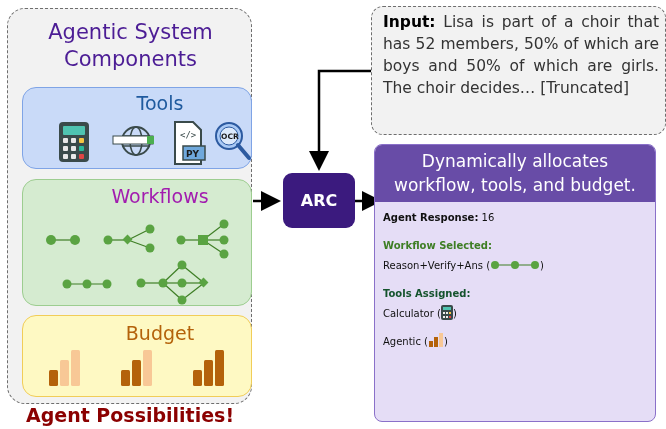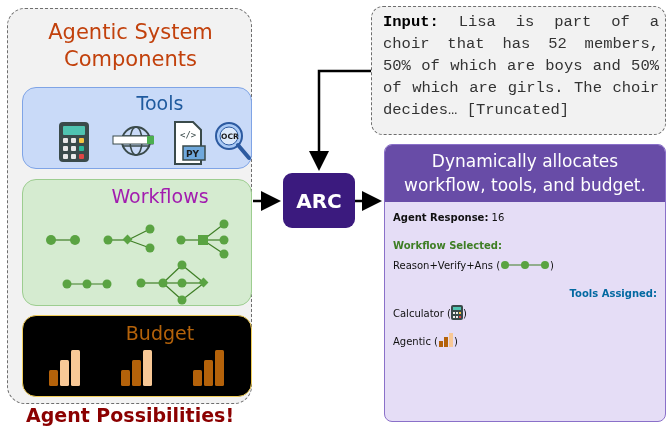--- a/index.html
+++ b/index.html
@@ -3,54 +3,54 @@
 <meta charset="utf-8">
 <style>
   html, body { margin: 0; padding: 0; background: #ffffff; }
   body { width: 666px; height: 429px; position: relative; overflow: hidden;
          font-family: "DejaVu Sans", sans-serif; }
 
   
   .left-panel { position: absolute; left: 7px; top: 8px; width: 245px; height: 396px;
     background: #f2f2f2; border: 1.5px dashed #6e6e6e; border-radius: 18px; box-sizing: border-box; }
   .left-title { position: absolute; left: 0; top: 10px; width: 245px; text-align: center;
-    font-size: 21px; line-height: 27px; color: #c2410c; }
+    font-size: 21px; line-height: 27px; color: #4c1d95; }
 
   .section { position: absolute; left: 14px; width: 230px; border-radius: 14px; box-sizing: border-box; }
   .sec-tools { top: 78px; height: 82px; background: #c9daf8; border: 1px solid #7fa4e6; }
   .sec-work { top: 170px; height: 127px; background: #d5ebd0; border: 1px solid #9dcd90; }
-  .sec-budget { top: 306px; height: 82px; background: #000000; border: 1px solid #f1cd58; }
+  .sec-budget { top: 306px; height: 82px; background: #fef9c3; border: 1px solid #f1cd58; }
   .sec-title { position: absolute; left: 0; width: 100%; text-align: center; font-size: 19px; padding-left: 23px; }
   .sec-tools .sec-title { top: 4px; color: #1f5a9e; }
   .sec-work .sec-title { top: 5px; color: #a21caf; }
   .sec-budget .sec-title { top: 6px; color: #b4620a; }
 
   .many { position: absolute; left: 0; top: 404px; width: 260px; text-align: center;
     font-size: 19px; font-weight: bold; color: #8b0000; }
 
   
   .input-box { position: absolute; left: 371px; top: 6px; width: 295px; height: 129px;
     background: #f2f2f2; border: 1.5px dashed #6e6e6e; border-radius: 12px; box-sizing: border-box;
-    padding: 4px 6px 0 11px; font-size: 15.5px; line-height: 22px; color: #333; text-align: justify; font-family: Liberation Mono, monospace; }
+    padding: 4px 6px 0 11px; font-size: 15.5px; line-height: 22px; color: #333; text-align: justify; }
   .input-box b { color: #000; }
 
   
   .arc { position: absolute; left: 283px; top: 173px; width: 72px; height: 55px;
-    background: #3b1a7e; border-radius: 9px; color: #fff; font-weight: bold; font-size: 20px;
+    background: #3b1a7e; border-radius: 9px; color: #fff; font-weight: bold; font-size: 16px;
     display: flex; align-items: center; justify-content: center; }
 
   
-  .out-box { position: absolute; left: 384px; top: 144px; width: 282px; height: 278px;
+  .out-box { position: absolute; left: 374px; top: 144px; width: 282px; height: 278px;
     background: #e5ddf6; border: 1.5px solid #8a70c9; border-radius: 8px; box-sizing: border-box; overflow: hidden; }
   .out-head { background: #684ca7; color: #fff; text-align: center; font-size: 17px; line-height: 24px; padding: 4px 0 5px; }
   .out-body { padding: 6px 8px; font-size: 10px; color: #111; }
   .out-row { margin-bottom: 8px; line-height: 20px; }
   .lbl { font-weight: bold; }
   .lbl-work { color: #3e7e25; }
-  .lbl-tools { color: #0369a1; text-align: right; }
+  .lbl-tools { color: #14532d; }
   .lbl-budget { color: #c0650d; }
   .inline-svg { vertical-align: -3px; }
 </style>
 </head>
 <body>
 
 <div class="left-panel">
   <div class="left-title">
     <div>Agentic System</div>
     <div>Components</div>

